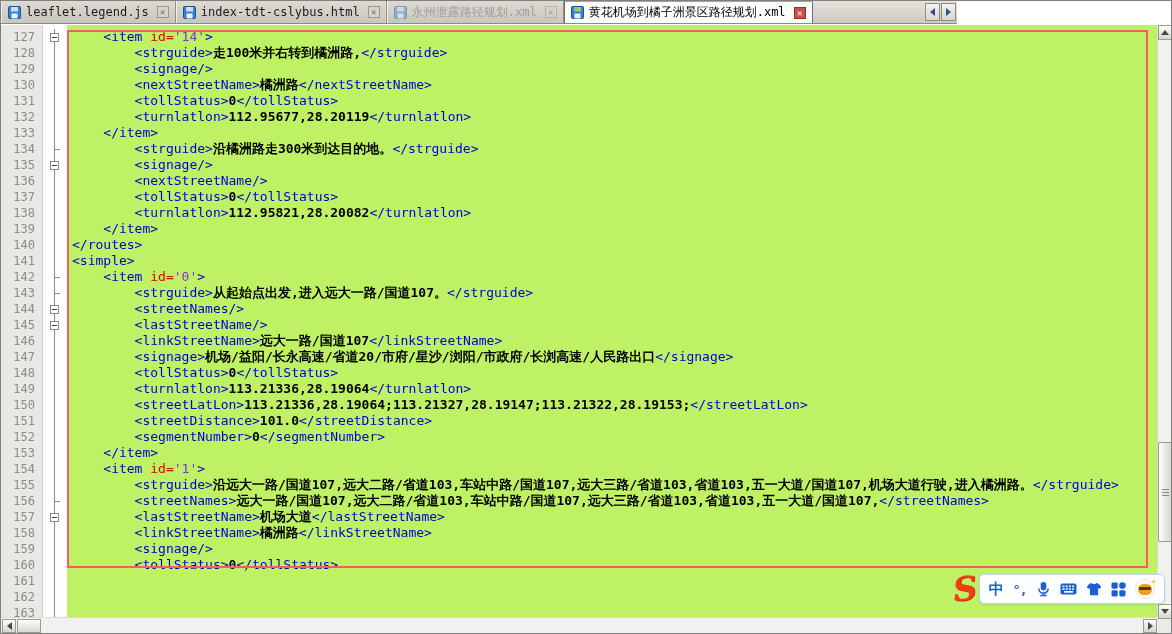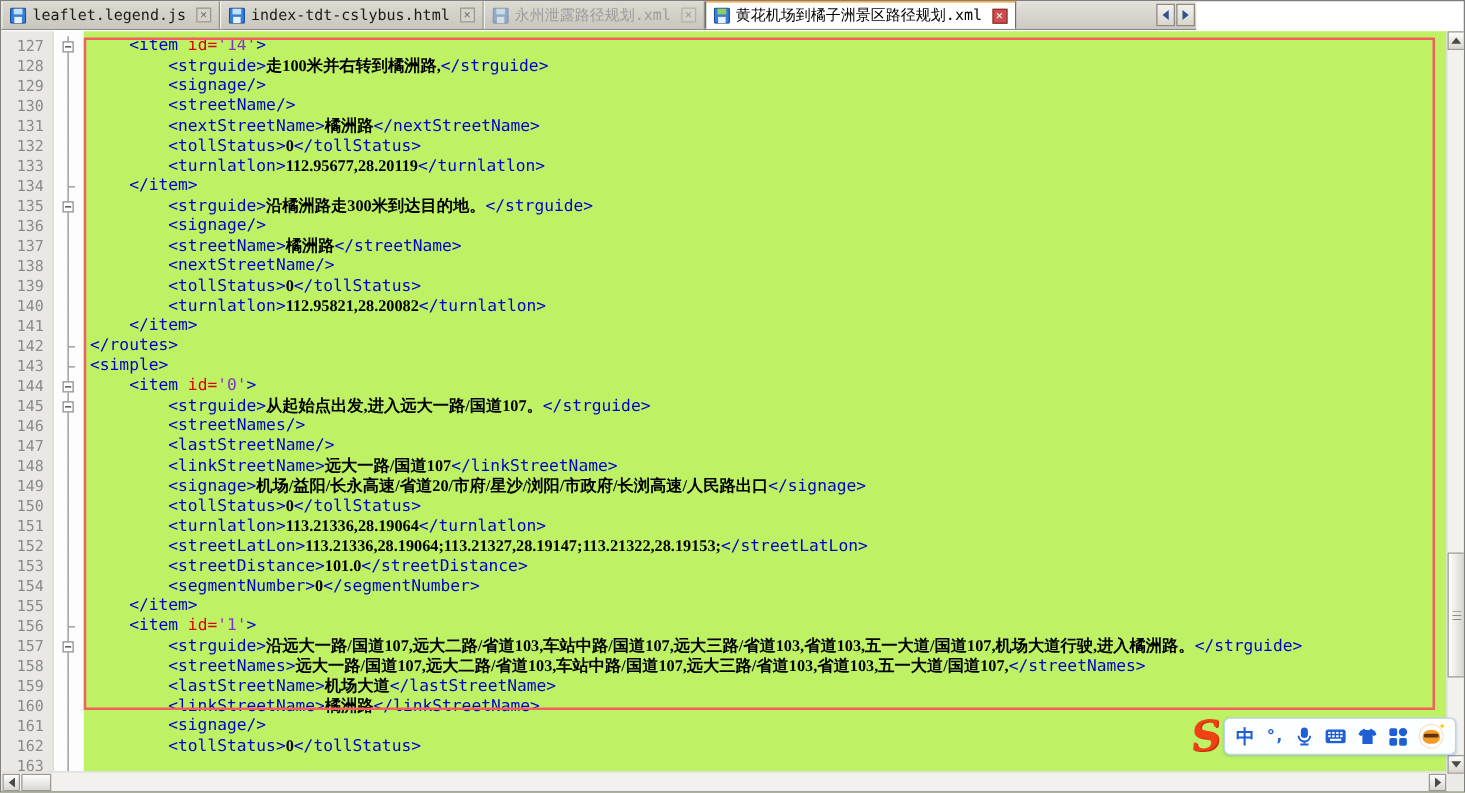--- a/index.html
+++ b/index.html
@@ -65,21 +65,21 @@
     border:1px solid #8b8b8b;z-index:2;cursor:pointer;
   }
   .foldbox::after{content:"";position:absolute;left:1px;top:3px;width:5px;height:1px;background:#3a3a3a;}
   .code{
     flex:1;overflow:hidden;padding:4px 0 0 5px;font-size:13px;background:#bef264;
   }
   .codeline{height:16px;line-height:16px;white-space:pre;}
   .tag {color:#0000cc;}
   .attr{color:#e00000;}
   .val {color:#8033cc;}
-  .txt {color:#000;font-weight:bold;font-family:Liberation Serif, serif;}
+  .txt {color:#000;font-weight:bold;}
 
   
   .redrect{
     position:absolute;left:66px;top:29px;width:1081px;height:538px;
     border:2px solid #f25f5f;z-index:5;pointer-events:none;
   }
 
   
   .vscroll{
     position:absolute;right:0;top:24px;width:14px;height:594px;
@@ -271,28 +271,26 @@
         <div class="foldcell"></div>
         <div class="foldcell"></div>
         <div class="foldcell"></div>
         <div class="foldcell"></div>
         <div class="foldcell"></div>
       </div>
     <div class="code" id="code">
         <div class="codeline"><span class="tag">    &lt;item </span><span class="attr">id=</span><span class="val">'14'</span><span class="tag">&gt;</span></div>
         <div class="codeline"><span class="tag">        &lt;strguide&gt;</span><span class="txt">走100米并右转到橘洲路,</span><span class="tag">&lt;/strguide&gt;</span></div>
         <div class="codeline"><span class="tag">        &lt;signage/&gt;</span></div>
-        <div class="codeline"><span class="tag">        &lt;streetName/&gt;</span></div>
         <div class="codeline"><span class="tag">        &lt;nextStreetName&gt;</span><span class="txt">橘洲路</span><span class="tag">&lt;/nextStreetName&gt;</span></div>
         <div class="codeline"><span class="tag">        &lt;tollStatus&gt;</span><span class="txt">0</span><span class="tag">&lt;/tollStatus&gt;</span></div>
         <div class="codeline"><span class="tag">        &lt;turnlatlon&gt;</span><span class="txt">112.95677,28.20119</span><span class="tag">&lt;/turnlatlon&gt;</span></div>
         <div class="codeline"><span class="tag">    &lt;/item&gt;</span></div>
         <div class="codeline"><span class="tag">        &lt;strguide&gt;</span><span class="txt">沿橘洲路走300米到达目的地。</span><span class="tag">&lt;/strguide&gt;</span></div>
         <div class="codeline"><span class="tag">        &lt;signage/&gt;</span></div>
-        <div class="codeline"><span class="tag">        &lt;streetName&gt;</span><span class="txt">橘洲路</span><span class="tag">&lt;/streetName&gt;</span></div>
         <div class="codeline"><span class="tag">        &lt;nextStreetName/&gt;</span></div>
         <div class="codeline"><span class="tag">        &lt;tollStatus&gt;</span><span class="txt">0</span><span class="tag">&lt;/tollStatus&gt;</span></div>
         <div class="codeline"><span class="tag">        &lt;turnlatlon&gt;</span><span class="txt">112.95821,28.20082</span><span class="tag">&lt;/turnlatlon&gt;</span></div>
         <div class="codeline"><span class="tag">    &lt;/item&gt;</span></div>
         <div class="codeline"><span class="tag">&lt;/routes&gt;</span></div>
         <div class="codeline"><span class="tag">&lt;simple&gt;</span></div>
         <div class="codeline"><span class="tag">    &lt;item </span><span class="attr">id=</span><span class="val">'0'</span><span class="tag">&gt;</span></div>
         <div class="codeline"><span class="tag">        &lt;strguide&gt;</span><span class="txt">从起始点出发,进入远大一路/国道107。</span><span class="tag">&lt;/strguide&gt;</span></div>
         <div class="codeline"><span class="tag">        &lt;streetNames/&gt;</span></div>
         <div class="codeline"><span class="tag">        &lt;lastStreetName/&gt;</span></div>

